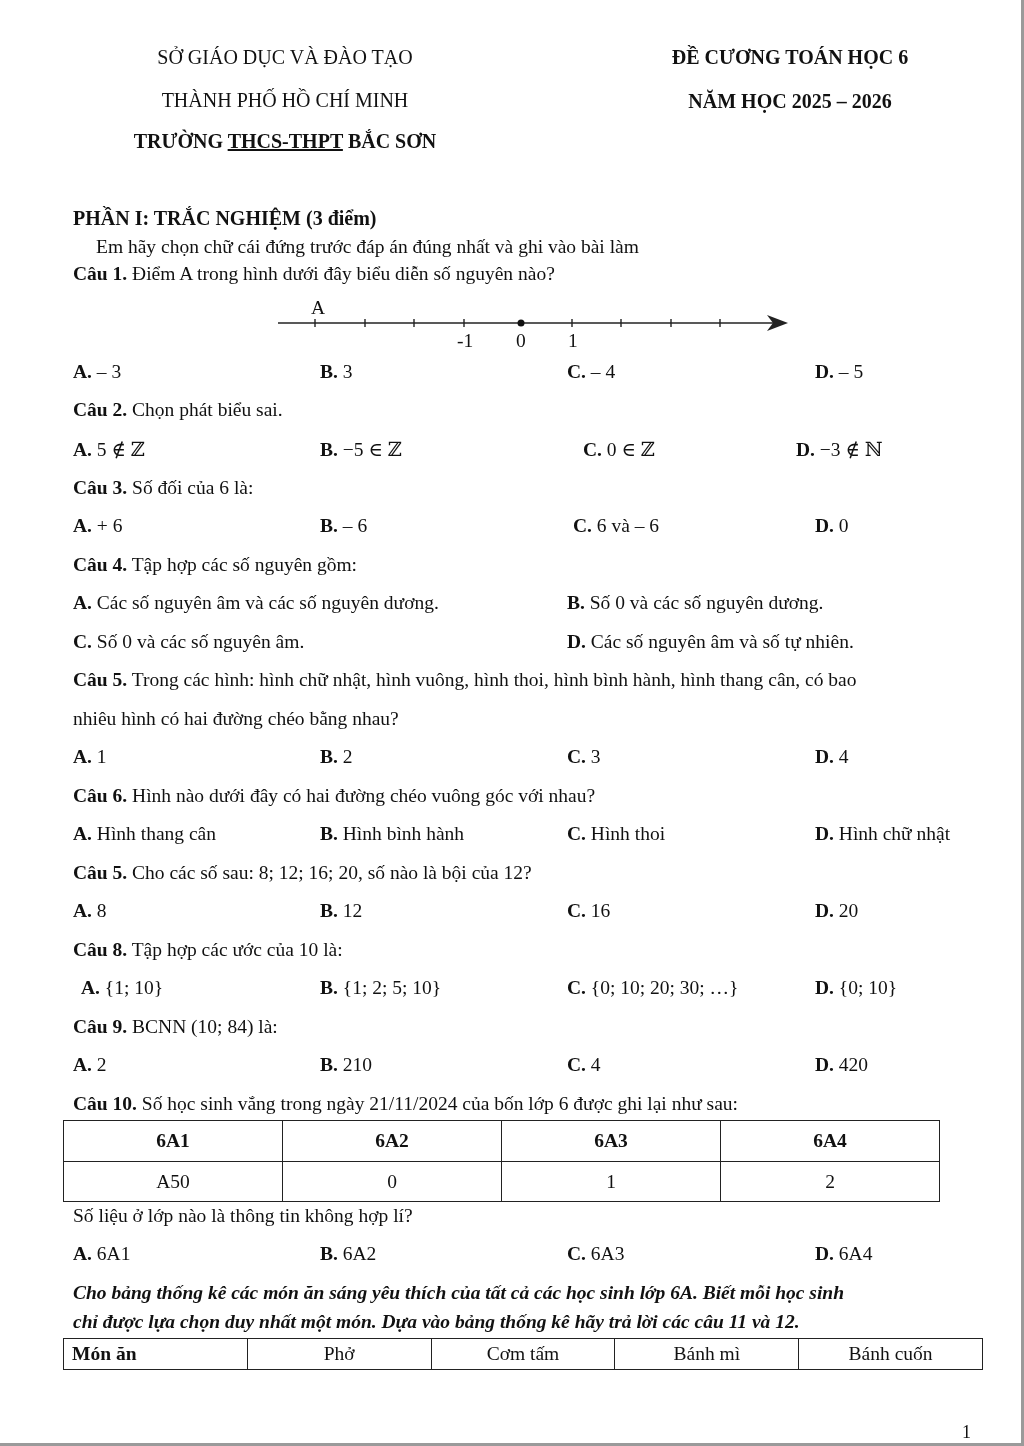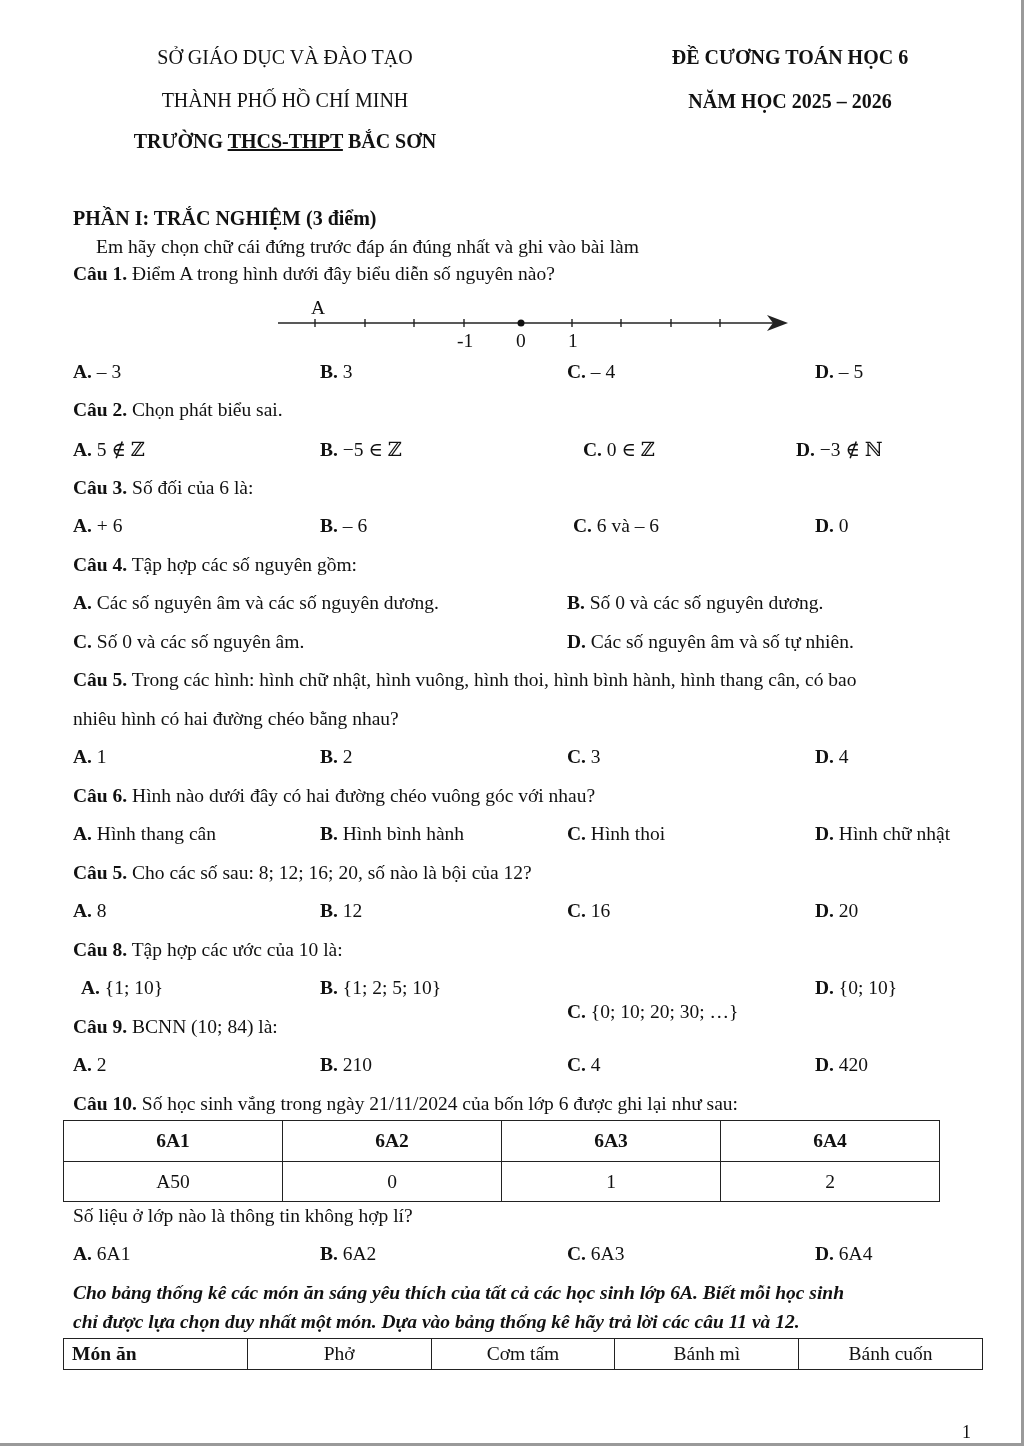--- a/index.html
+++ b/index.html
@@ -97,21 +97,21 @@
 
 <div class="abs t19" style="left:73px; top:862px;"><span class="lbl">Câu 5.</span><span> Cho các số sau: 8; 12; 16; 20, số nào là bội của 12?</span></div>
 <div class="abs t19" style="left:73px; top:900px;"><span class="lbl">A.</span><span> 8</span></div>
 <div class="abs t19" style="left:320px; top:900px;"><span class="lbl">B.</span><span> 12</span></div>
 <div class="abs t19" style="left:567px; top:900px;"><span class="lbl">C.</span><span> 16</span></div>
 <div class="abs t19" style="left:815px; top:900px;"><span class="lbl">D.</span><span> 20</span></div>
 
 <div class="abs t19" style="left:73px; top:939px;"><span class="lbl">Câu 8.</span><span> Tập hợp các ước của 10 là:</span></div>
 <div class="abs t19" style="left:73px; top:977px;margin-left:8px;"><span class="lbl">A.</span><span> {1; 10}</span></div>
 <div class="abs t19" style="left:320px; top:977px;"><span class="lbl">B.</span><span> {1; 2; 5; 10}</span></div>
-<div class="abs t19" style="left:567px; top:977px;margin-top:24px;"><span class="lbl">C.</span><span> {0; 10; 20; 30; …}</span></div>
+<div class="abs t19" style="left:567px; top:977px;"><span class="lbl">C.</span><span> {0; 10; 20; 30; …}</span></div>
 <div class="abs t19" style="left:815px; top:977px;"><span class="lbl">D.</span><span> {0; 10}</span></div>
 
 <div class="abs t19" style="left:73px; top:1016px;"><span class="lbl">Câu 9.</span><span> BCNN (10; 84) là:</span></div>
 <div class="abs t19" style="left:73px; top:1054px;"><span class="lbl">A.</span><span> 2</span></div>
 <div class="abs t19" style="left:320px; top:1054px;"><span class="lbl">B.</span><span> 210</span></div>
 <div class="abs t19" style="left:567px; top:1054px;"><span class="lbl">C.</span><span> 4</span></div>
 <div class="abs t19" style="left:815px; top:1054px;"><span class="lbl">D.</span><span> 420</span></div>
 
 <div class="abs t19" style="left:73px; top:1093px;"><span class="lbl">Câu 10.</span><span> Số học sinh vắng trong ngày 21/11/2024 của bốn lớp 6 được ghi lại như sau:</span></div>
 

